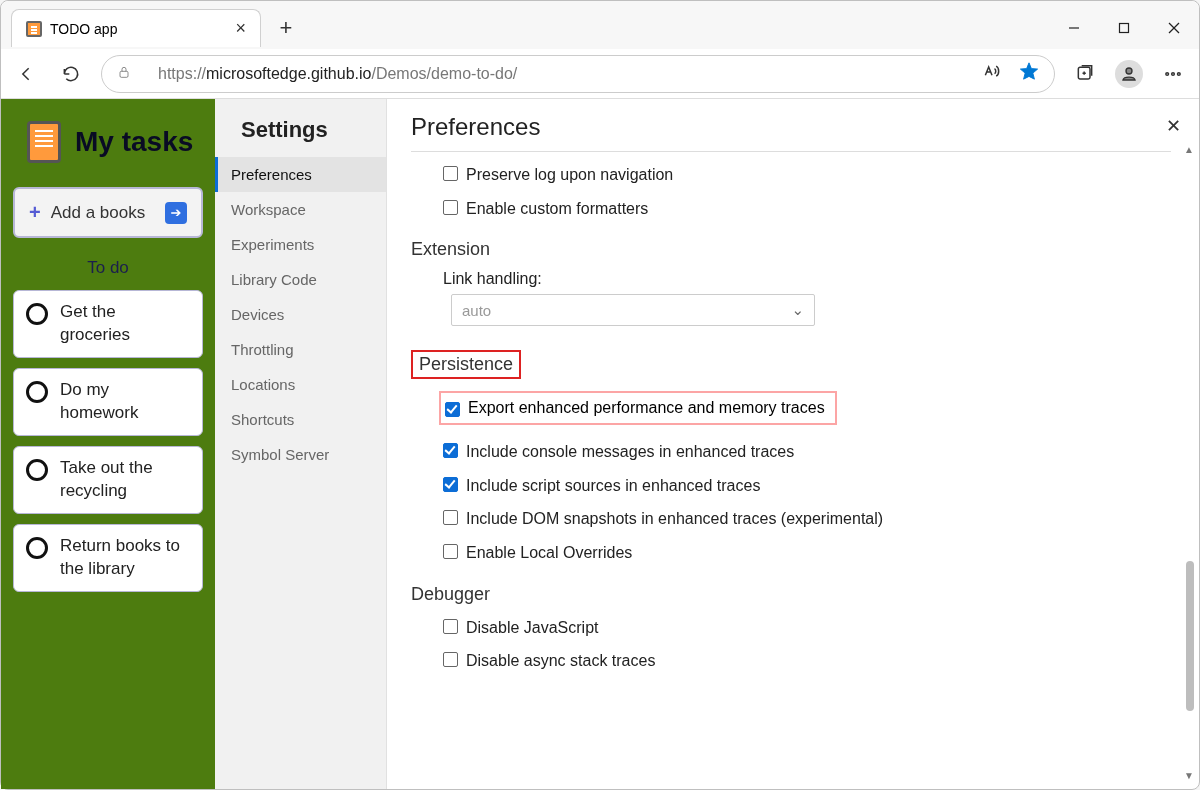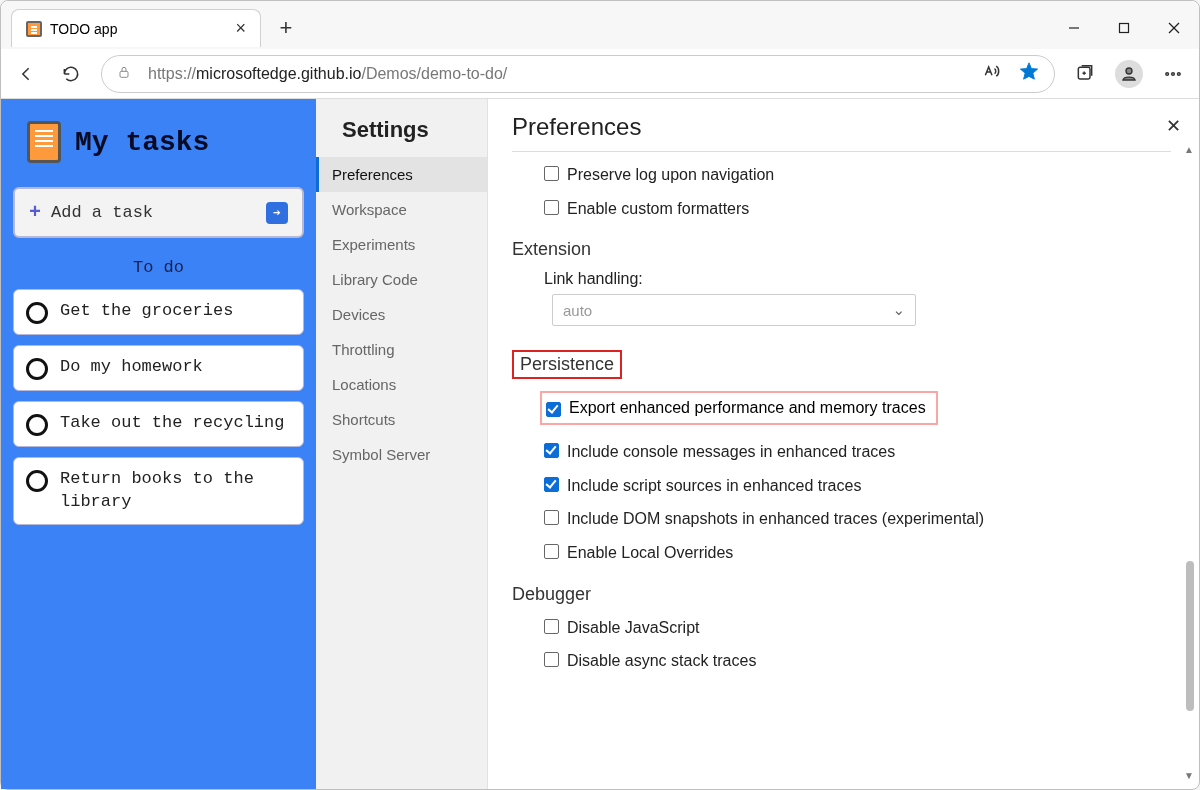--- a/index.html
+++ b/index.html
@@ -14,34 +14,34 @@
   .tab .close { margin-left: auto; font-size: 18px; color: #333; cursor: pointer; }
   .newtab { width: 34px; height: 34px; display: flex; align-items: center; justify-content: center; font-size: 22px; color: #333; margin-left: 8px; cursor: pointer; }
   .win-controls { margin-left: auto; display: flex; }
   .win-btn { width: 50px; height: 40px; display: flex; align-items: center; justify-content: center; font-size: 14px; color: #222; cursor: pointer; }
   .win-btn svg { width: 12px; height: 12px; }
 
   
   .addrrow { display: flex; align-items: center; height: 50px; padding: 0 6px; gap: 4px; background: #fff; border-bottom: 1px solid #ddd; }
   .ic-btn { width: 40px; height: 40px; display: flex; align-items: center; justify-content: center; cursor: pointer; border-radius: 4px; }
   .ic-btn svg { width: 20px; height: 20px; stroke: #333; fill: none; stroke-width: 1.8; }
-  .addrbar { flex: 1; height: 38px; border: 1px solid #ccc; border-radius: 20px; display: flex; align-items: center; padding: 0 14px; gap: 16px; margin: 0 6px; }
+  .addrbar { flex: 1; height: 38px; border: 1px solid #ccc; border-radius: 20px; display: flex; align-items: center; padding: 0 14px; gap: 26px; margin: 0 6px; }
   .addrbar .lock svg { width: 16px; height: 16px; stroke: #555; fill: none; }
   .url { font-size: 16px; color: #777; }
   .url .dark { color: #222; }
   .addr-right { display: flex; align-items: center; gap: 16px; margin-left: auto; }
   .star svg { fill: #0078d4; stroke: #0078d4; }
   .avatar { width: 28px; height: 28px; border-radius: 50%; background: #ddd; display: flex; align-items: center; justify-content: center; }
   .avatar svg { width: 18px; height: 18px; fill: #888; }
 
   
   .content { display: flex; height: calc(100% - 98px); position: relative; }
 
   
-  .appcol { width: 315px; background: #3b82f6; color: #fff; padding: 14px 8px; font-family: Liberation Mono, monospace; }
+  .appcol { width: 214px; background: #4d7c0f; color: #fff; padding: 14px 8px; }
   .app-title { display: flex; align-items: center; gap: 14px; margin: 8px 4px 24px 18px; }
   .app-title .clip { width: 34px; height: 42px; background: #ff9a3c; border: 3px solid #555; border-radius: 4px; position: relative; }
   .app-title .clip::after { content: ""; position: absolute; left: 5px; right: 5px; top: 6px; height: 2px; background: #fff; box-shadow: 0 5px 0 #fff, 0 10px 0 #fff, 0 15px 0 #fff; }
   .app-title h1 { font-size: 28px; font-weight: 800; color: #090b24; }
   .addtask { background: #f3f3f3; color: #333; border: 2px solid #b7b7d6; border-radius: 6px; padding: 12px 14px; display: flex; align-items: center; gap: 10px; font-size: 17px; margin: 0 4px 20px 4px; cursor: pointer; }
   .addtask .plus { font-size: 20px; color: #555bd4; font-weight: bold; }
   .addtask .go { margin-left: auto; width: 22px; height: 22px; background: #2f6fe0; border-radius: 4px; display: flex; align-items: center; justify-content: center; color: #fff; font-size: 13px; }
   .section-label { text-align: center; color: #1b1f4d; font-size: 17px; margin: 8px 0 12px; }
   .task { background: #fff; color: #222; border: 1px solid #b7b7d6; border-radius: 6px; padding: 10px 12px; display: flex; align-items: flex-start; gap: 12px; font-size: 17px; margin: 0 4px 10px 4px; cursor: pointer; }
   .task .ring { width: 22px; height: 22px; border: 3px solid #111; border-radius: 50%; flex-shrink: 0; margin-top: 2px; }
@@ -159,21 +159,21 @@
 
   <div class="content">
 
     <div class="appcol">
       <div class="app-title">
         <span class="clip"></span>
         <h1>My tasks</h1>
       </div>
       <div class="addtask">
         <span class="plus">+</span>
-        <span>Add a task</span>
+        <span>Add a books</span>
         <span class="go">➔</span>
       </div>
       <div class="section-label">To do</div>
       <div id="tasklist">
           <div class="task">
             <span class="ring"></span>
             <span>Get the groceries</span>
           </div>
           <div class="task">
             <span class="ring"></span>

